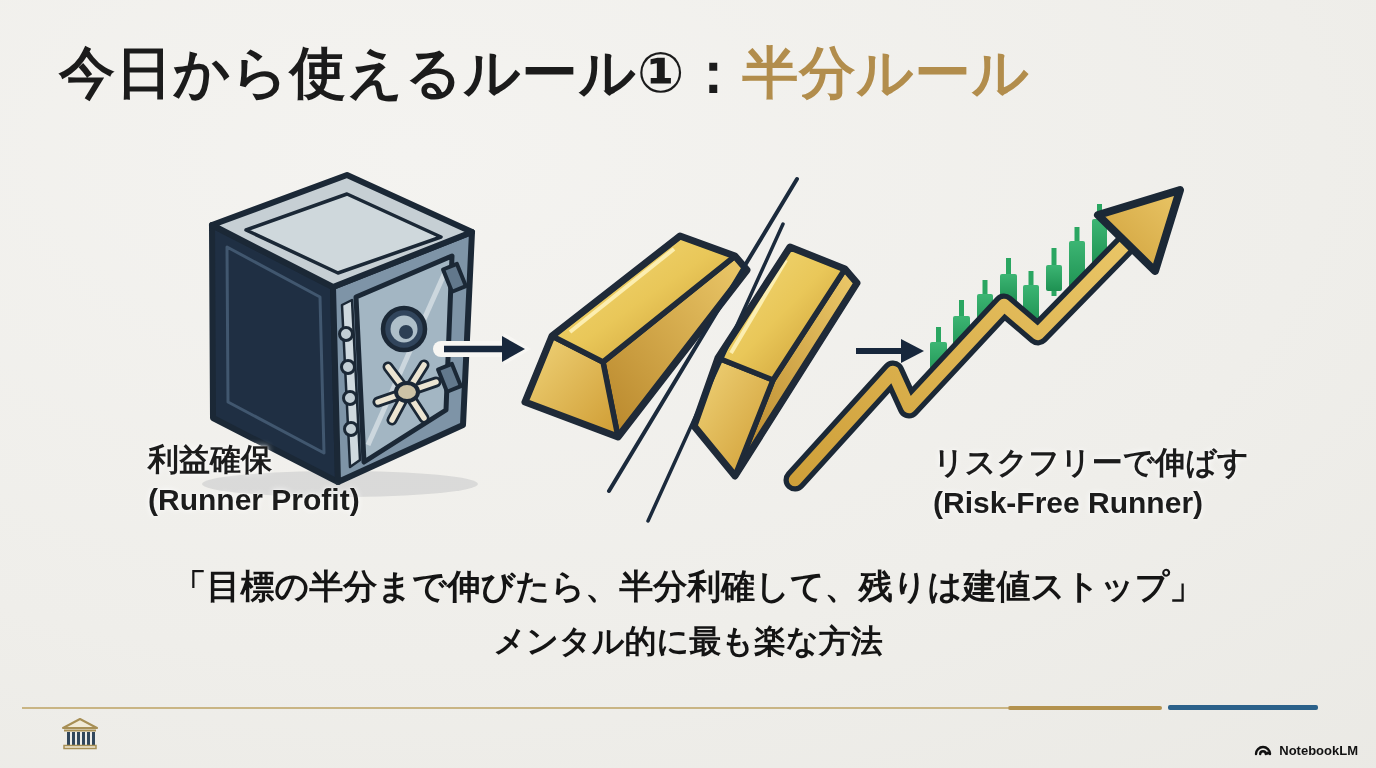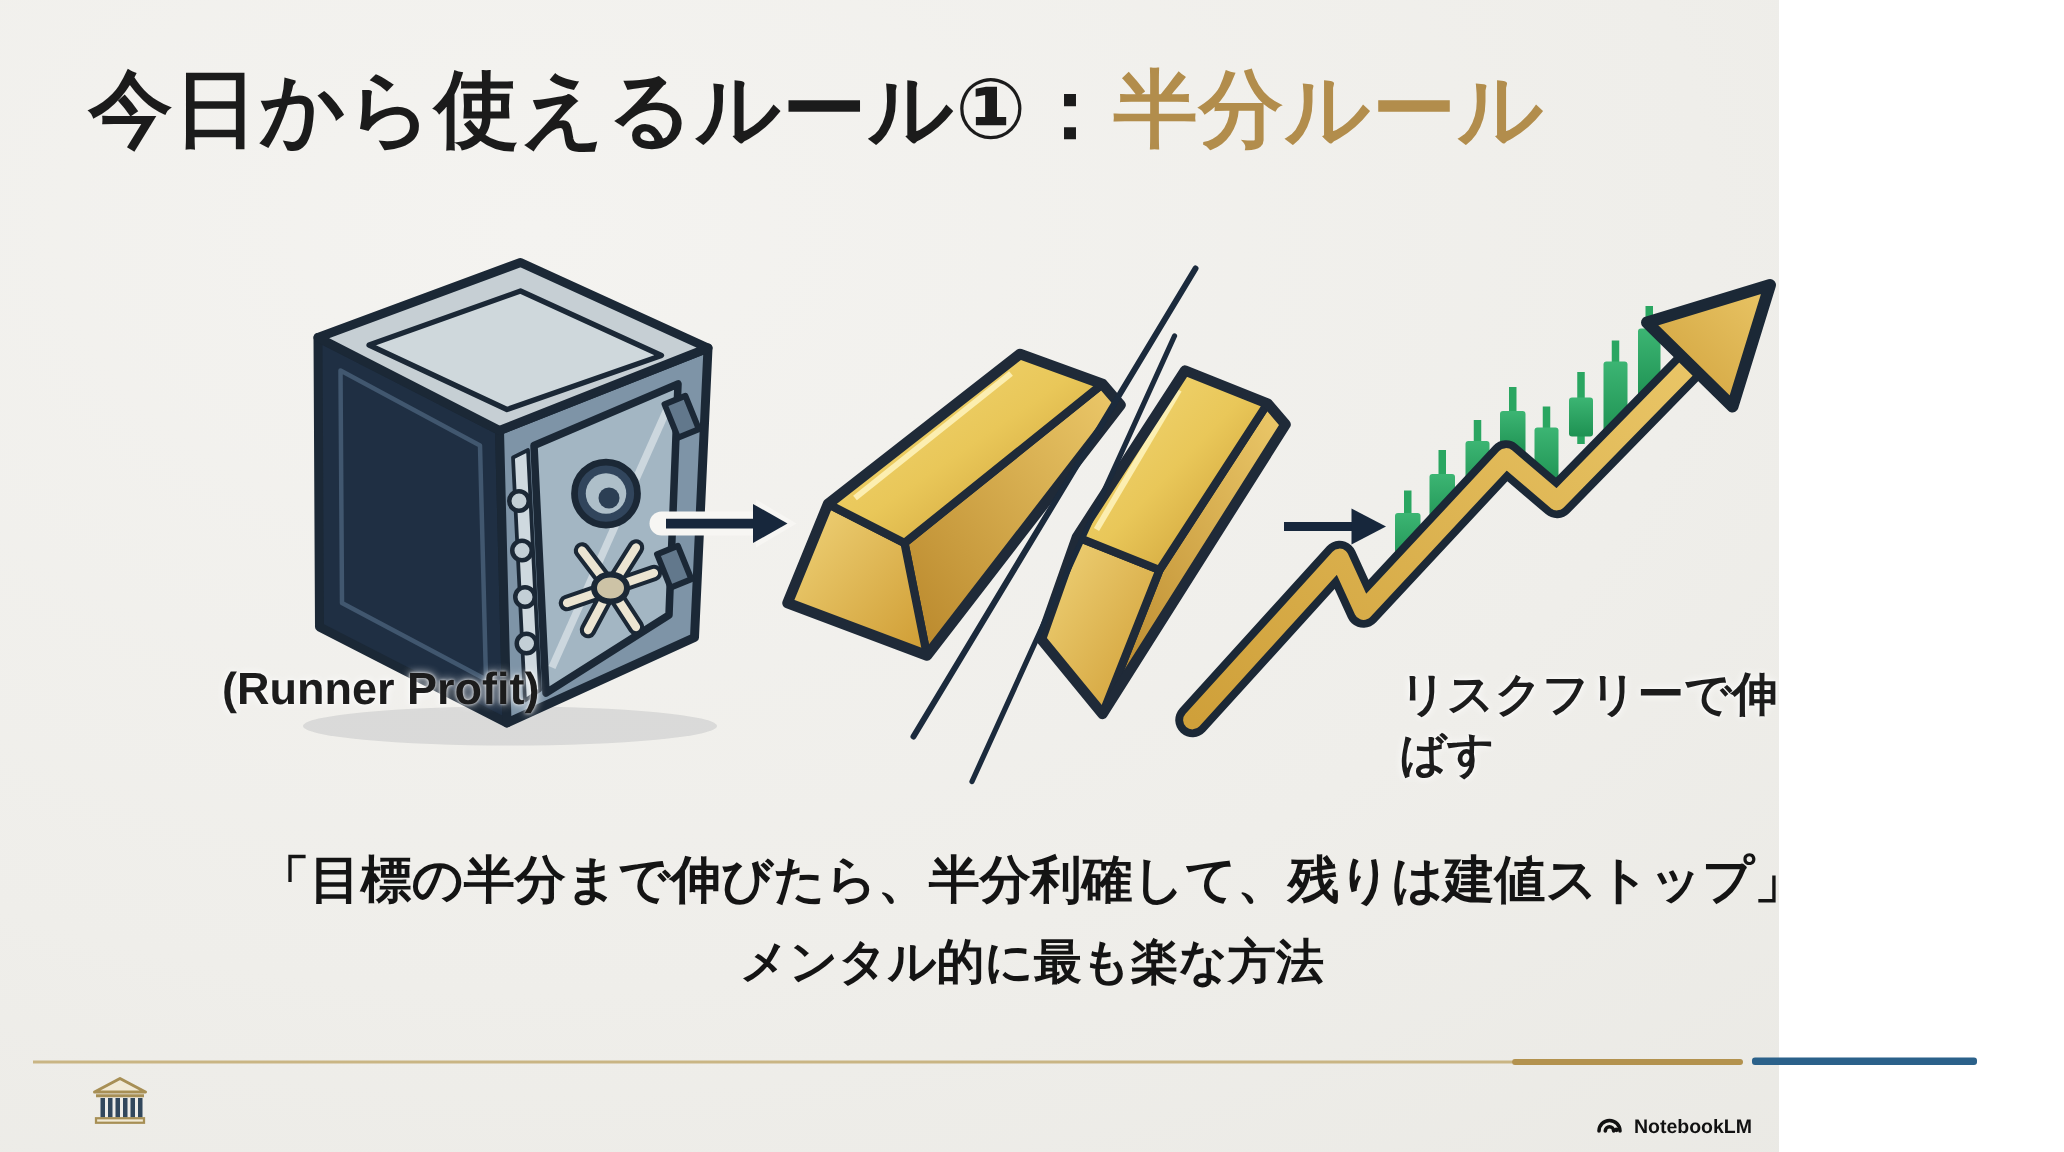--- a/index.html
+++ b/index.html
@@ -1,18 +1,18 @@
 <!DOCTYPE html>
 <html><head>
 <meta charset="utf-8">
 <style>
   html,body{margin:0;padding:0;}
   body{width:1376px;height:768px;overflow:hidden;
        font-family:"Liberation Sans","DejaVu Sans",sans-serif;}
-  .slide{position:relative;width:1186px;height:768px;
+  .slide{position:relative;width:1376px;height:768px;
          background:radial-gradient(120% 120% at 30% 20%, #f4f3f0 0%, #efeeea 55%, #e9e8e3 100%);}
 
   
   .title{position:absolute;left:59px;top:36px;font-size:56px;font-weight:900;
          letter-spacing:1px;white-space:nowrap;}
   .title .t-black{color:#1b1b1b;}
   .title .t-gold{color:#b28d4c;}
 
   
   .illus{position:absolute;left:0;top:150px;width:1376px;height:400px;}
@@ -170,24 +170,26 @@
     </g>
 
     <g>
       <polyline points="795,330 893,222 909,257 1004,155 1038,184 1126,94" fill="none" stroke="#1b2836" stroke-width="23" stroke-linejoin="round" stroke-linecap="round"></polyline>
       <polyline points="795,330 893,222 909,257 1004,155 1038,184 1126,94" fill="none" stroke="url(#gArrow)" stroke-width="12.5" stroke-linejoin="round" stroke-linecap="round"></polyline>
       <polygon points="1180,40 1155,121 1098,65" fill="url(#gArrow)" stroke="#1b2836" stroke-width="8" stroke-linejoin="round"></polygon>
     </g>
   </svg>
 
   <div class="label label-left">
+    <div class="jp">利益確保</div>
     <div class="en">(Runner Profit)</div>
   </div>
   <div class="label label-right">
     <div class="jp">リスクフリーで伸ばす</div>
+    <div class="en">(Risk-Free Runner)</div>
   </div>
 
   <div class="quote quote-1">「目標の半分まで伸びたら、半分利確して、残りは建値ストップ」</div>
   <div class="quote quote-2">メンタル的に最も楽な方法</div>
 
   <div class="rule-thin"></div>
   <div class="rule-thick"></div>
   <div class="rule-blue"></div>
 
   <div class="brand">

